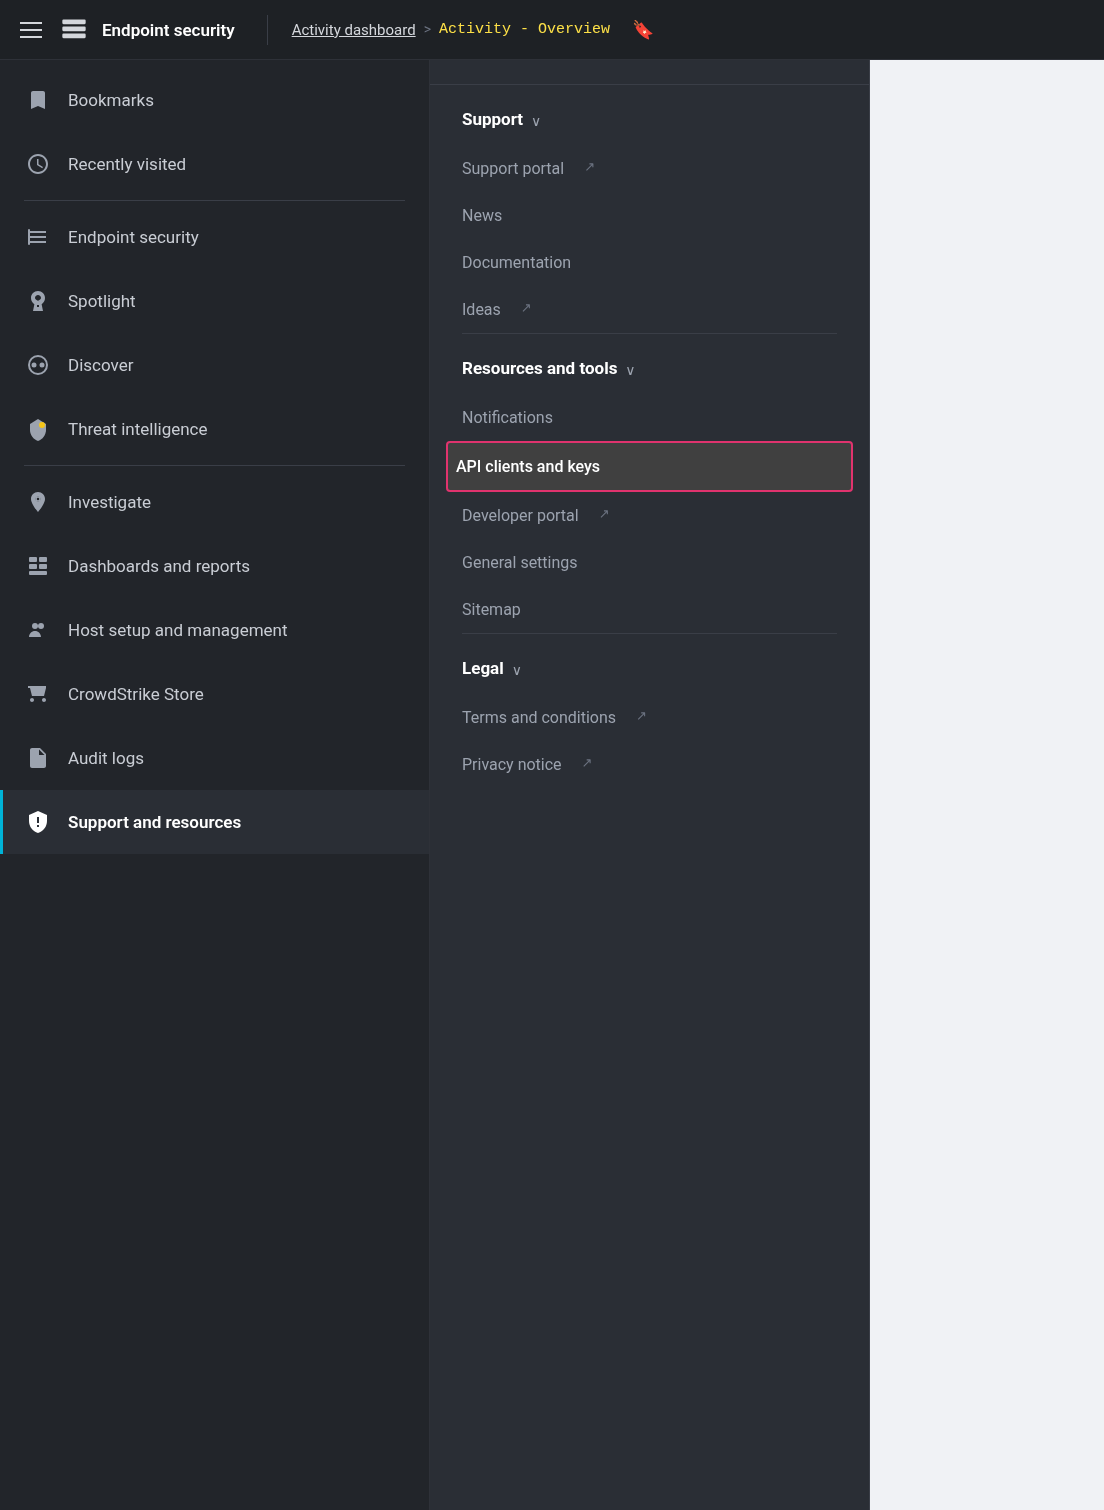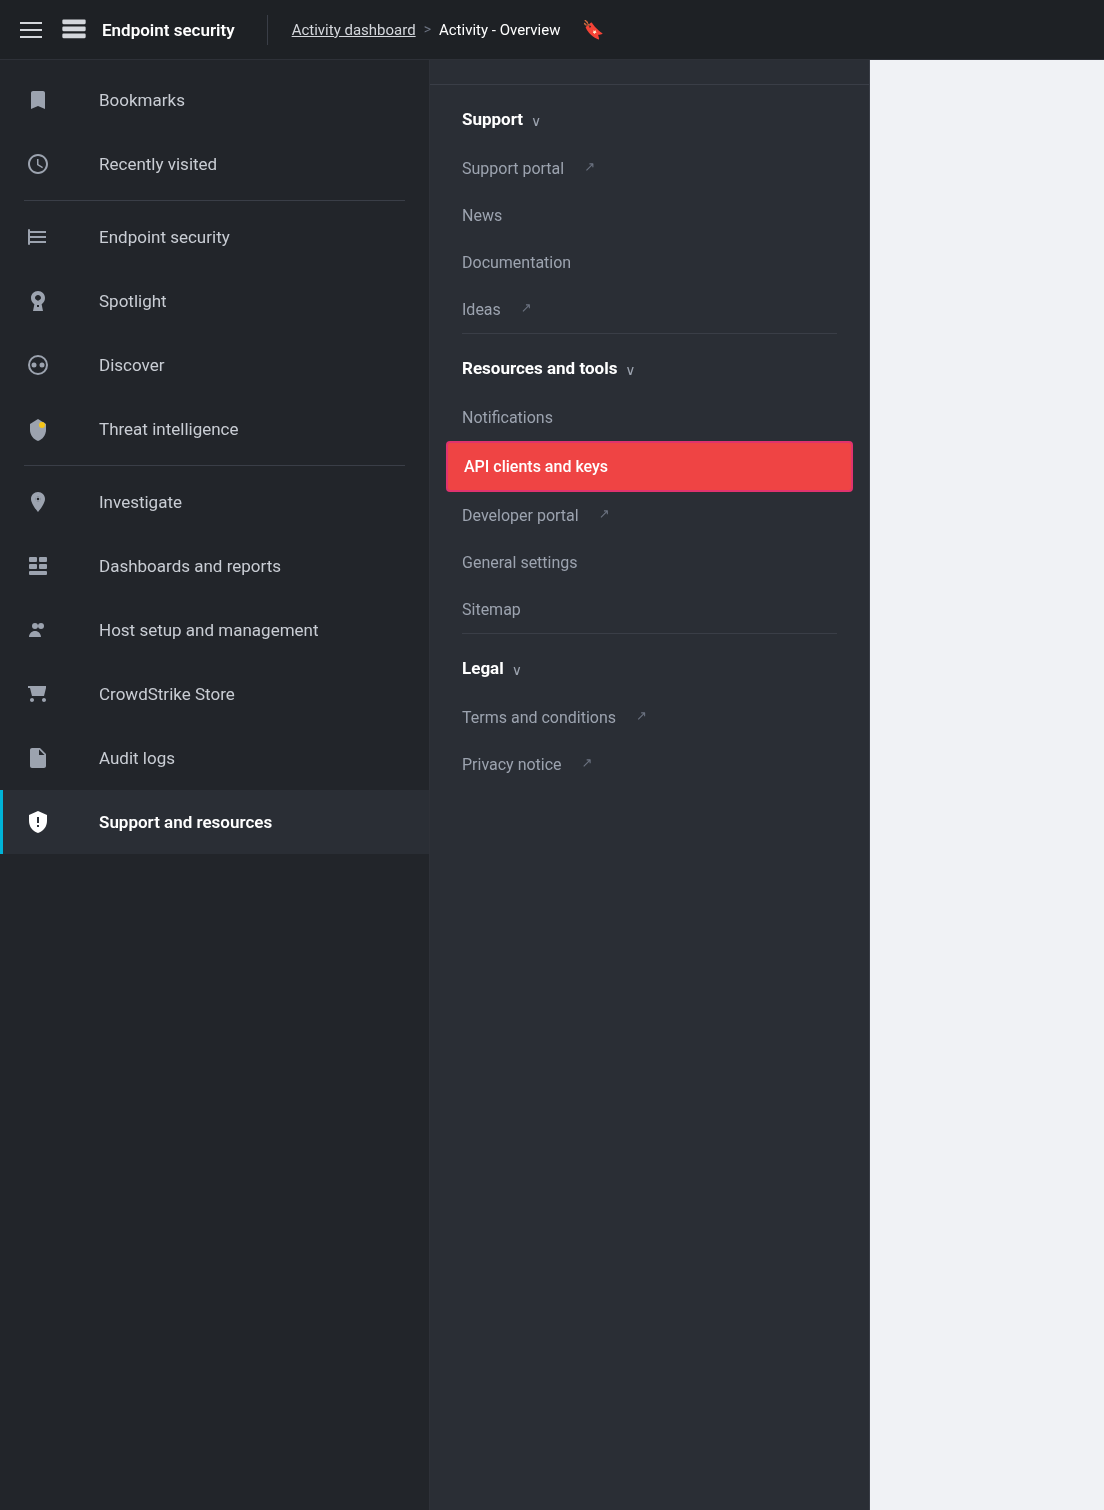--- a/index.html
+++ b/index.html
@@ -71,21 +71,22 @@
     .breadcrumb-link {
       text-decoration: underline;
       color: #d4d7dc;
       cursor: pointer;
     }
     .breadcrumb-separator {
       color: #6b7280;
       font-size: 14px;
     }
     .breadcrumb-current {
-      color: #ffffff;
+      color: #fde047;
+      font-family: Liberation Mono, monospace;
     }
     .bookmark-icon {
       margin-left: 10px;
       font-size: 18px;
       color: #d4d7dc;
       cursor: pointer;
     }
 
     
     .layout {
@@ -131,21 +132,20 @@
       align-items: center;
       justify-content: center;
       color: #9ca3af;
       font-size: 20px;
       flex-shrink: 0;
     }
     .sidebar-item-label {
       font-size: 17px;
       color: #c9cdd4;
       font-weight: 400;
-      margin-left: 31px;
     }
     .sidebar-item.active .sidebar-item-label {
       color: #ffffff;
       font-weight: 600;
     }
     .sidebar-divider {
       height: 1px;
       background: #3a3e47;
       margin: 4px 24px;
     }
@@ -226,23 +226,23 @@
       display: flex;
       align-items: flex-start;
       gap: 20px;
       padding: 14px 0;
       cursor: pointer;
       color: #9ca3af;
       font-size: 16px;
       border-radius: 4px;
     }
     .flyout-item.highlighted {
-      background: #ef4444;
+      background: #404040;
       border: 2px solid #e0336e;
-      padding: 14px 16px;
+      padding: 14px 8px;
       margin: 0 -16px;
       color: #ffffff;
       font-weight: 500;
       border-radius: 4px;
     }
     .flyout-external-icon {
       font-size: 13px;
       color: #6b7280;
     }
 

